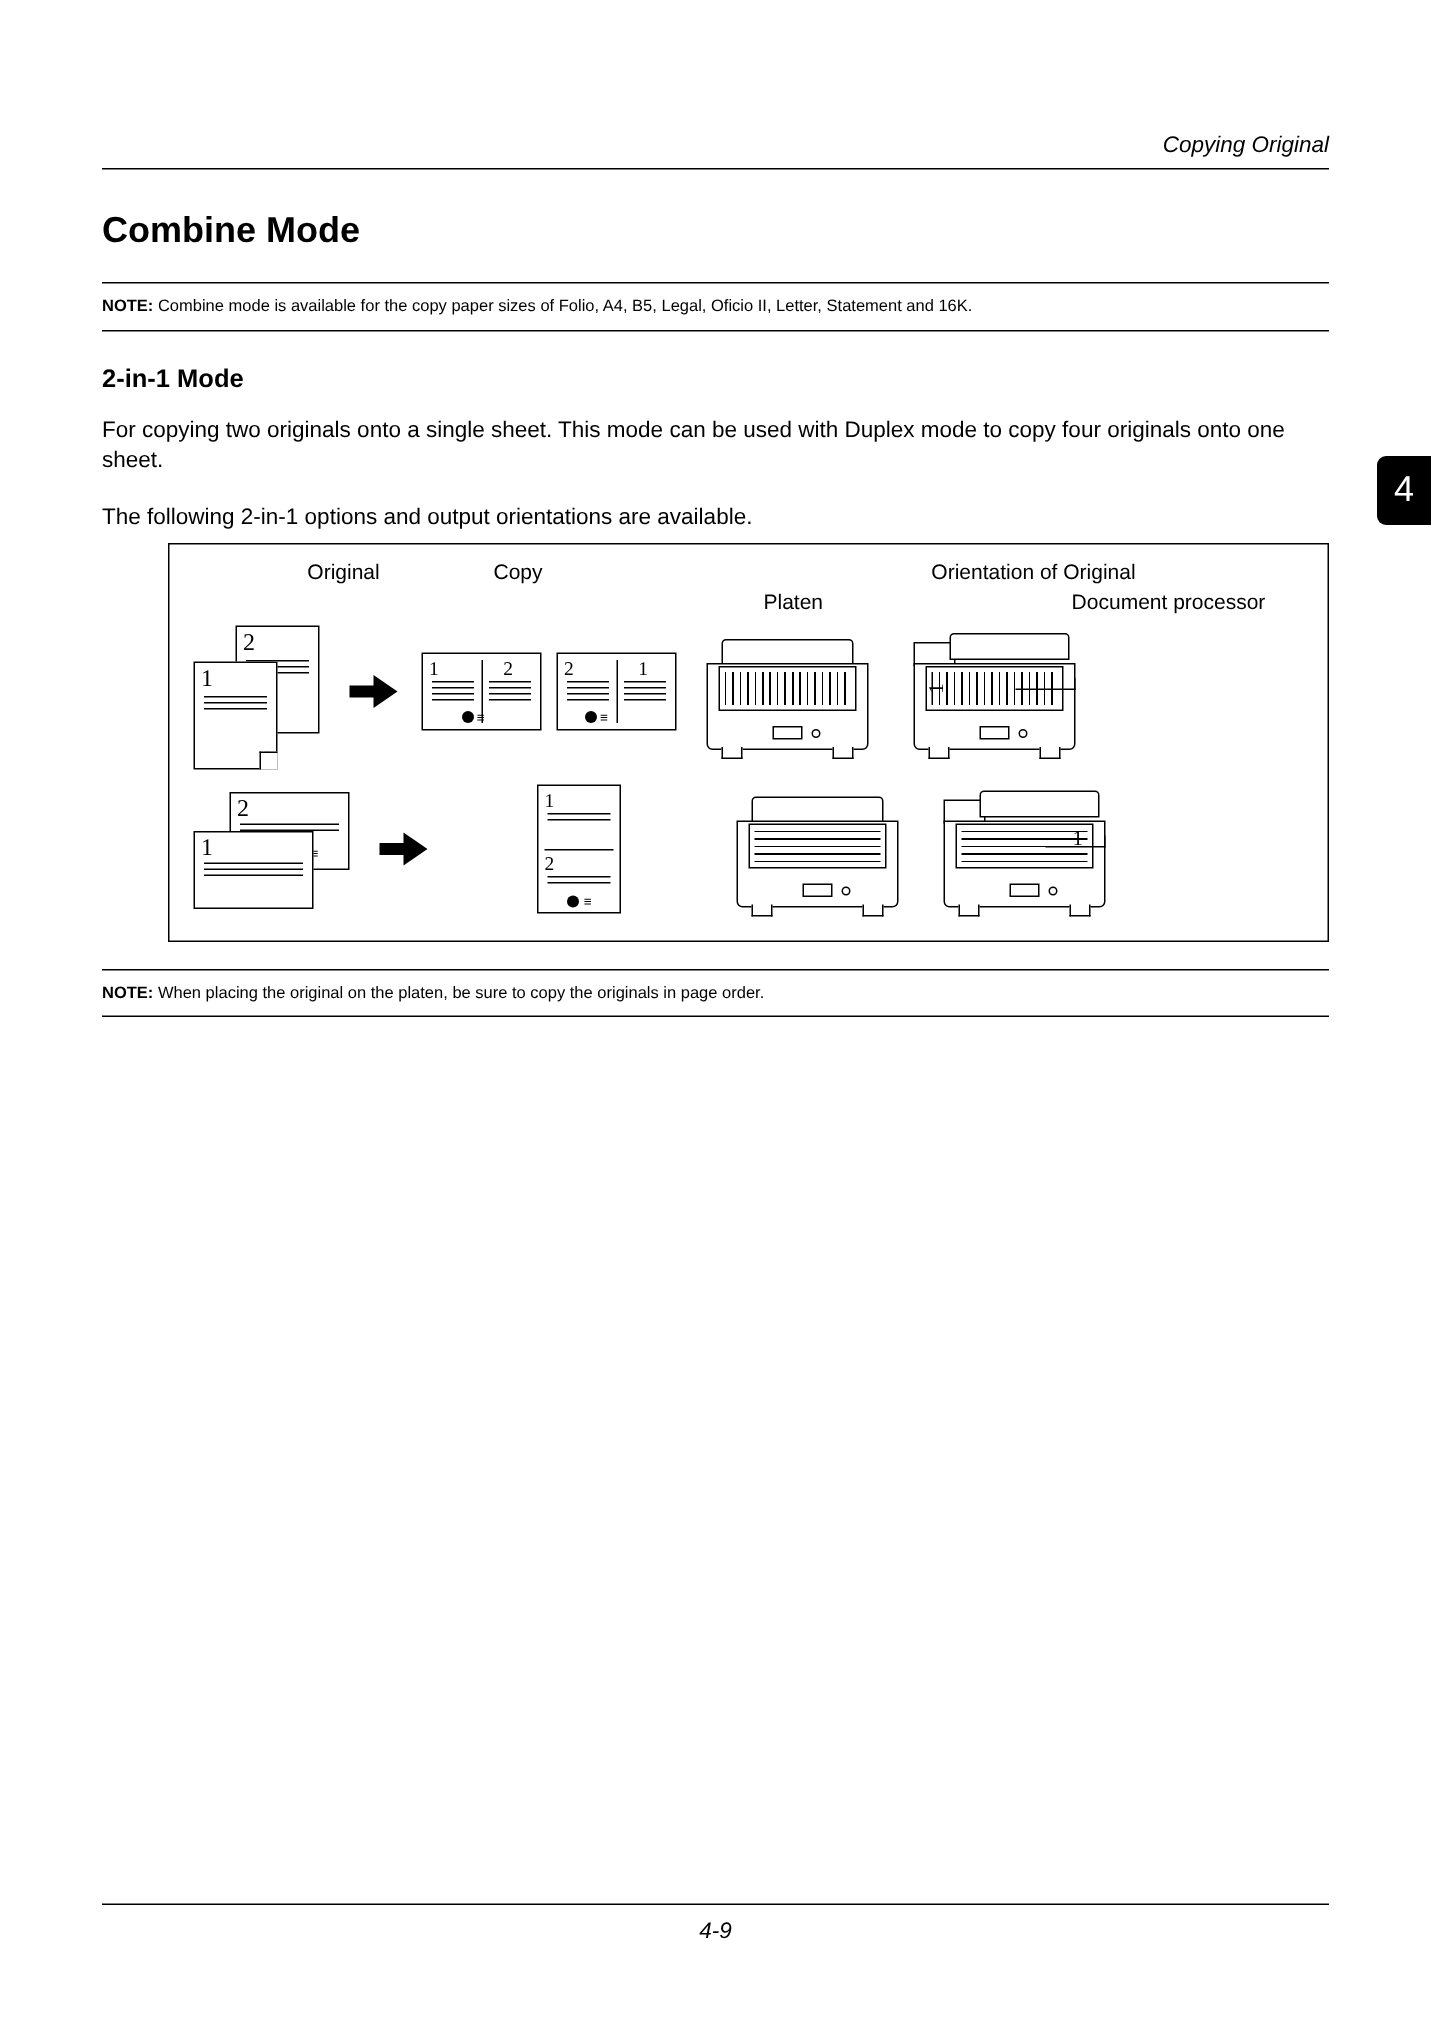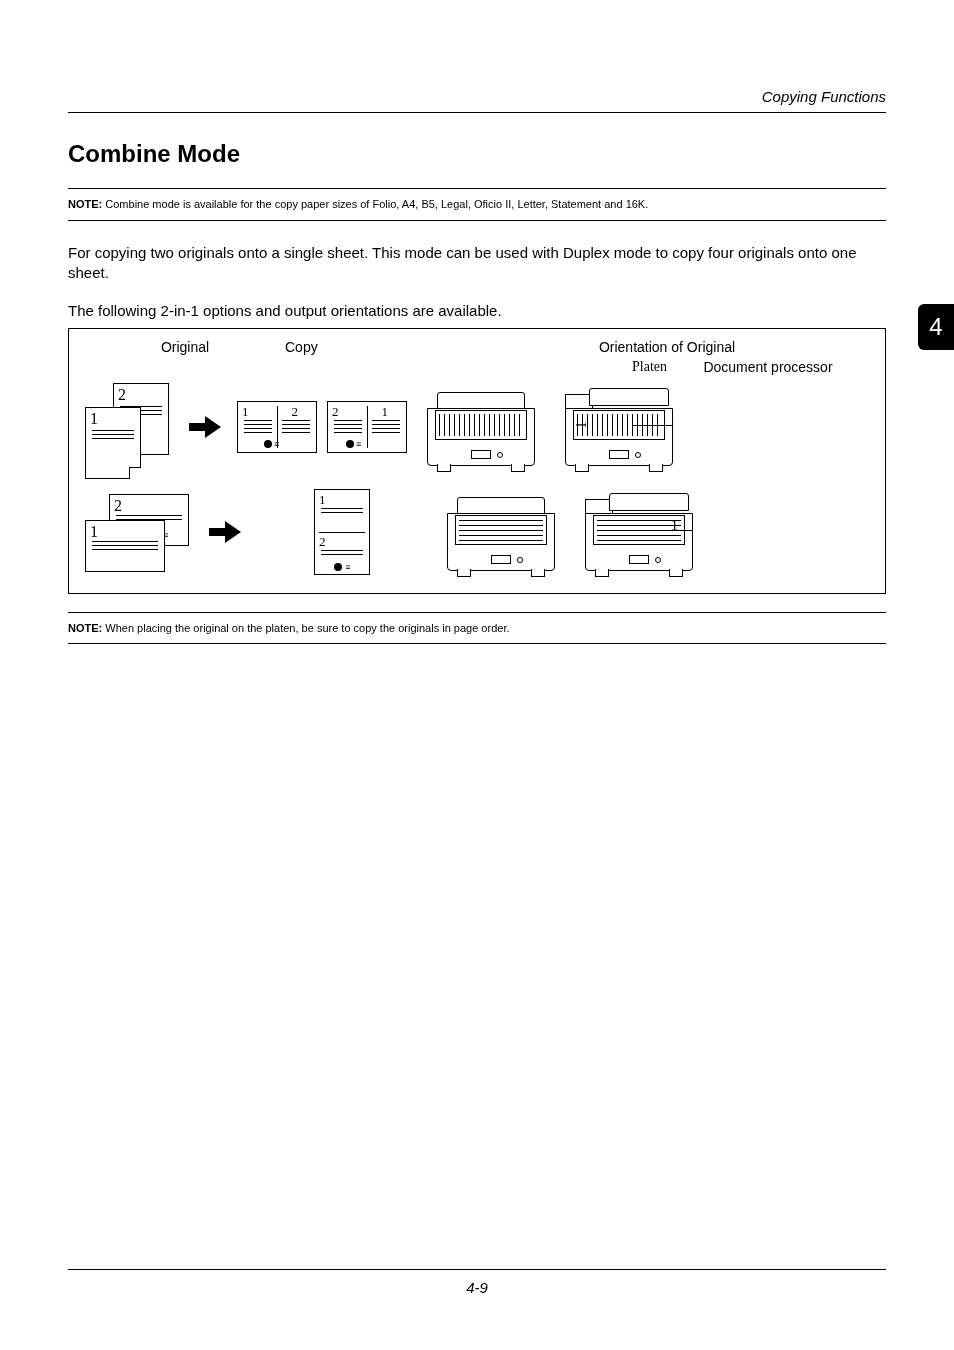--- a/index.html
+++ b/index.html
@@ -71,36 +71,37 @@
   }
   .diagram-wrap {
     display: flex;
     justify-content: center;
     margin: 6px 0 18px 0;
   }
   .diagram-box {
     border: 1px solid #000;
     width: 824px;
     padding: 10px 16px 18px 16px;
+    margin-left: 44px;
   }
   .d-header {
     display: flex;
     font-size: 14px;
     margin-bottom: 4px;
   }
   .d-col-original { width: 200px; text-align: center; }
   .d-col-copy     { width: 180px; text-align: left; }
   .d-col-orient   { flex: 1; text-align: center; }
   .d-subheader {
     display: flex;
     font-size: 14px;
     margin-bottom: 8px;
   }
   .d-spacer { width: 380px; }
-  .d-col-platen { flex: 1; text-align: right; font-family: Liberation Serif, serif; }
+  .d-col-platen { flex: 1; text-align: left; }
   .d-col-dp     { flex: 1; text-align: center; }
   .d-row {
     display: flex;
     align-items: center;
     gap: 14px;
     margin-bottom: 18px;
   }
   .mini {
     position: relative;
     border: 1.2px solid #000;
@@ -216,32 +217,33 @@
     left: 0; right: 0; bottom: 54px;
     text-align: center;
     font-style: italic;
     font-size: 15px;
   }
 </style>
 </head>
 <body>
 
 <div class="page">
-  <div class="running-header">Copying Functions</div>
+  <div class="running-header">Copying Original</div>
   <div class="header-rule"></div>
   <div class="chapter-tab">4</div>
 
   <div class="content">
     <h1 class="section-title">Combine Mode</h1>
 
 
     <div class="note-block">
       <span class="note-lead">NOTE:</span><span> Combine mode is available for the copy paper sizes of Folio, A4, B5, Legal, Oficio II, Letter, Statement and 16K.</span>
     </div>
 
+    <h2 class="sub-title">2-in-1 Mode</h2>
 
     <p class="body">For copying two originals onto a single sheet. This mode can be used with Duplex mode to copy four originals onto one sheet.</p>
 
     <p class="body" style="margin-bottom:0;">The following 2-in-1 options and output orientations are available.</p>
 
     <div class="diagram-wrap">
       <div class="diagram-box">
 
         <div class="d-header">
           <div class="d-col-original">Original</div>

